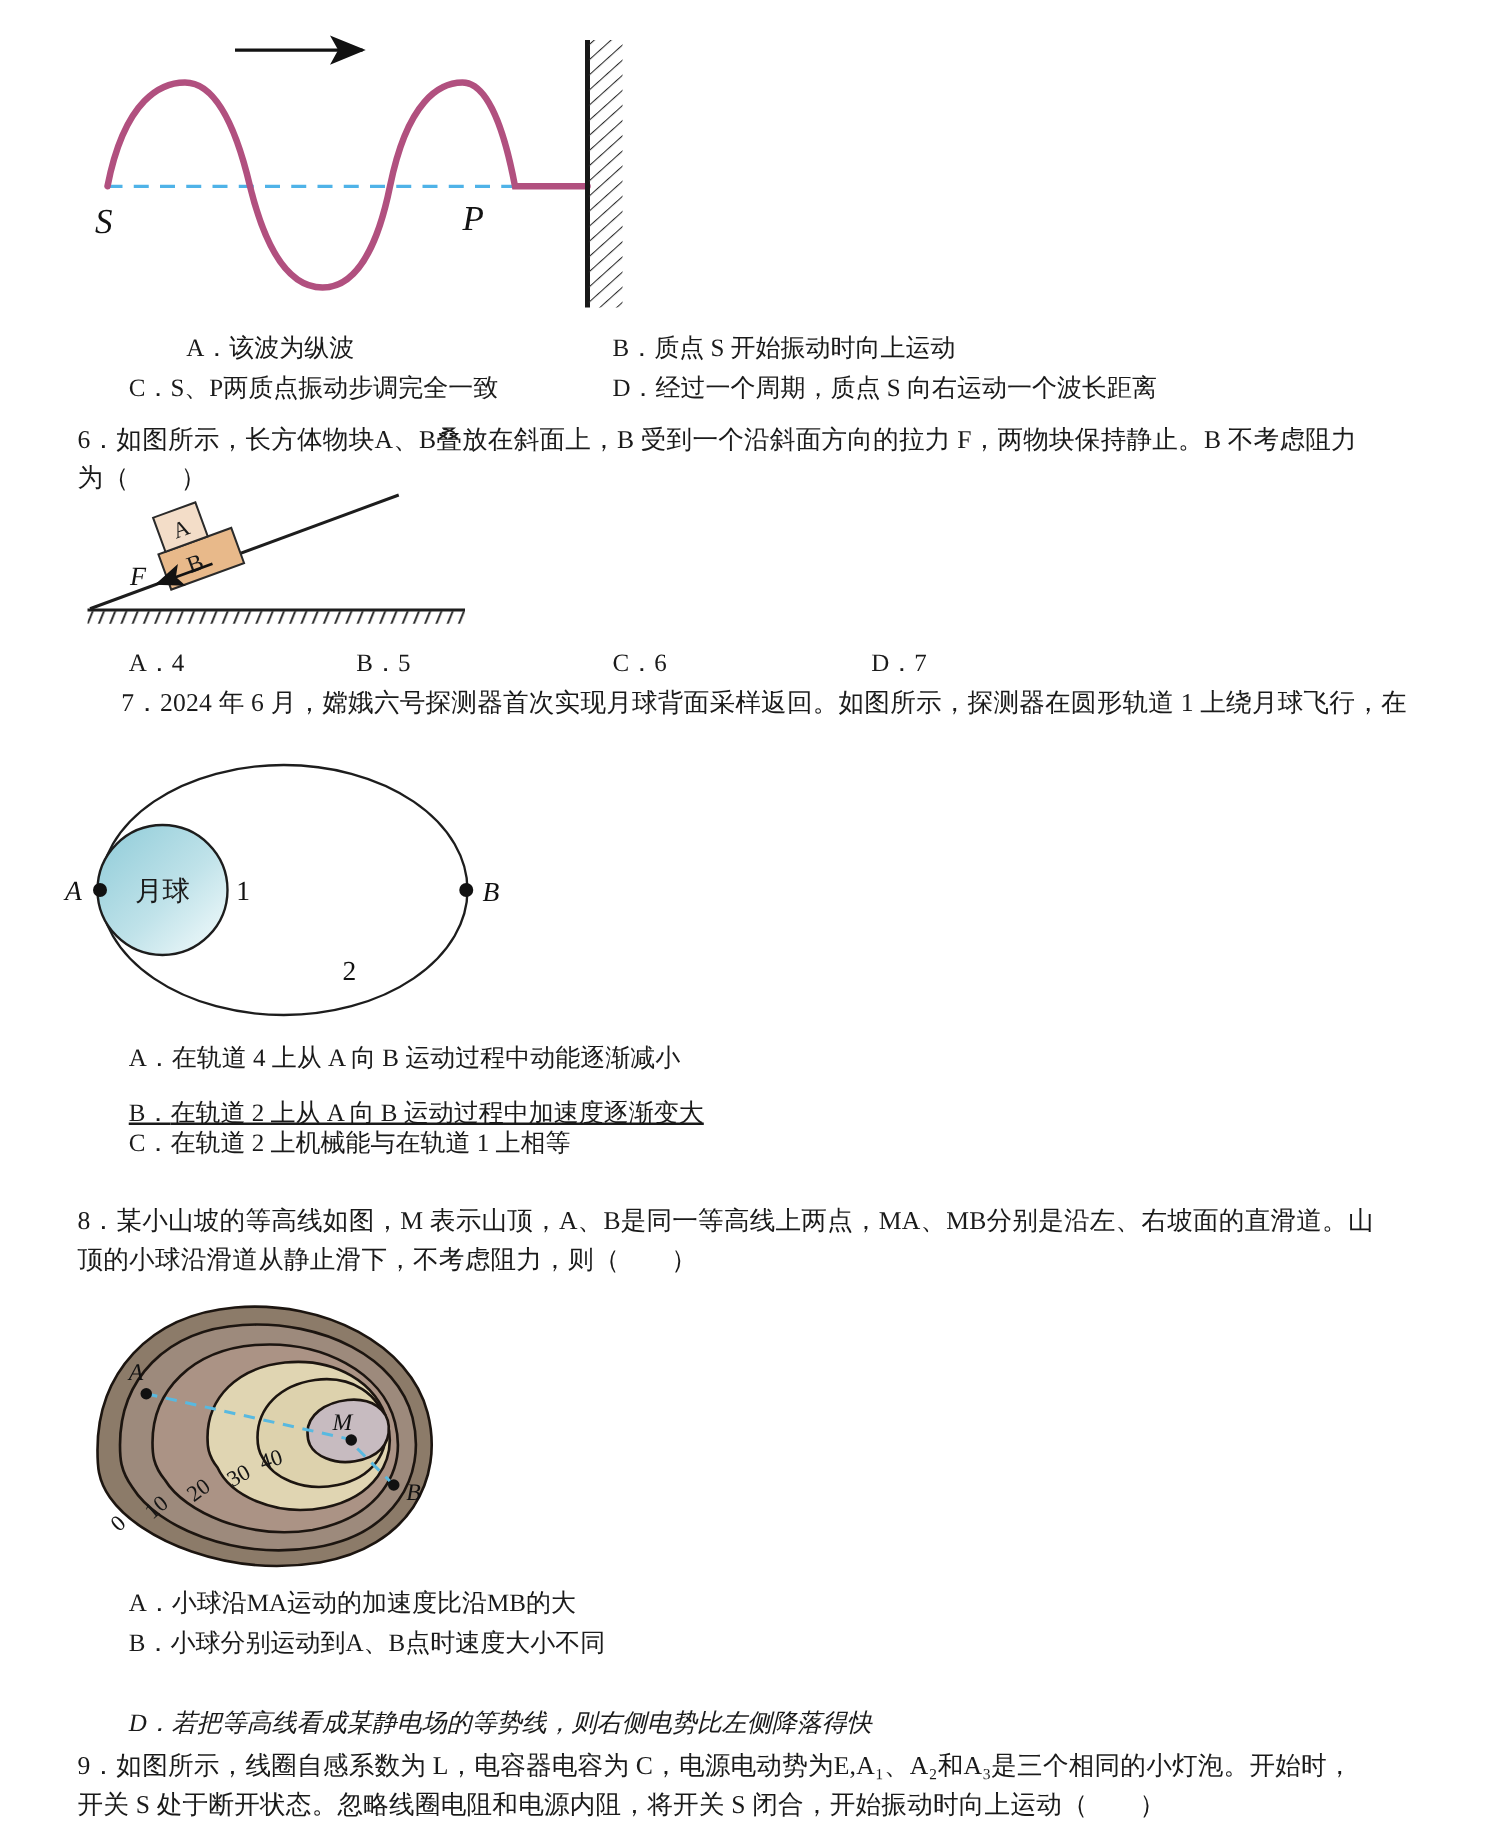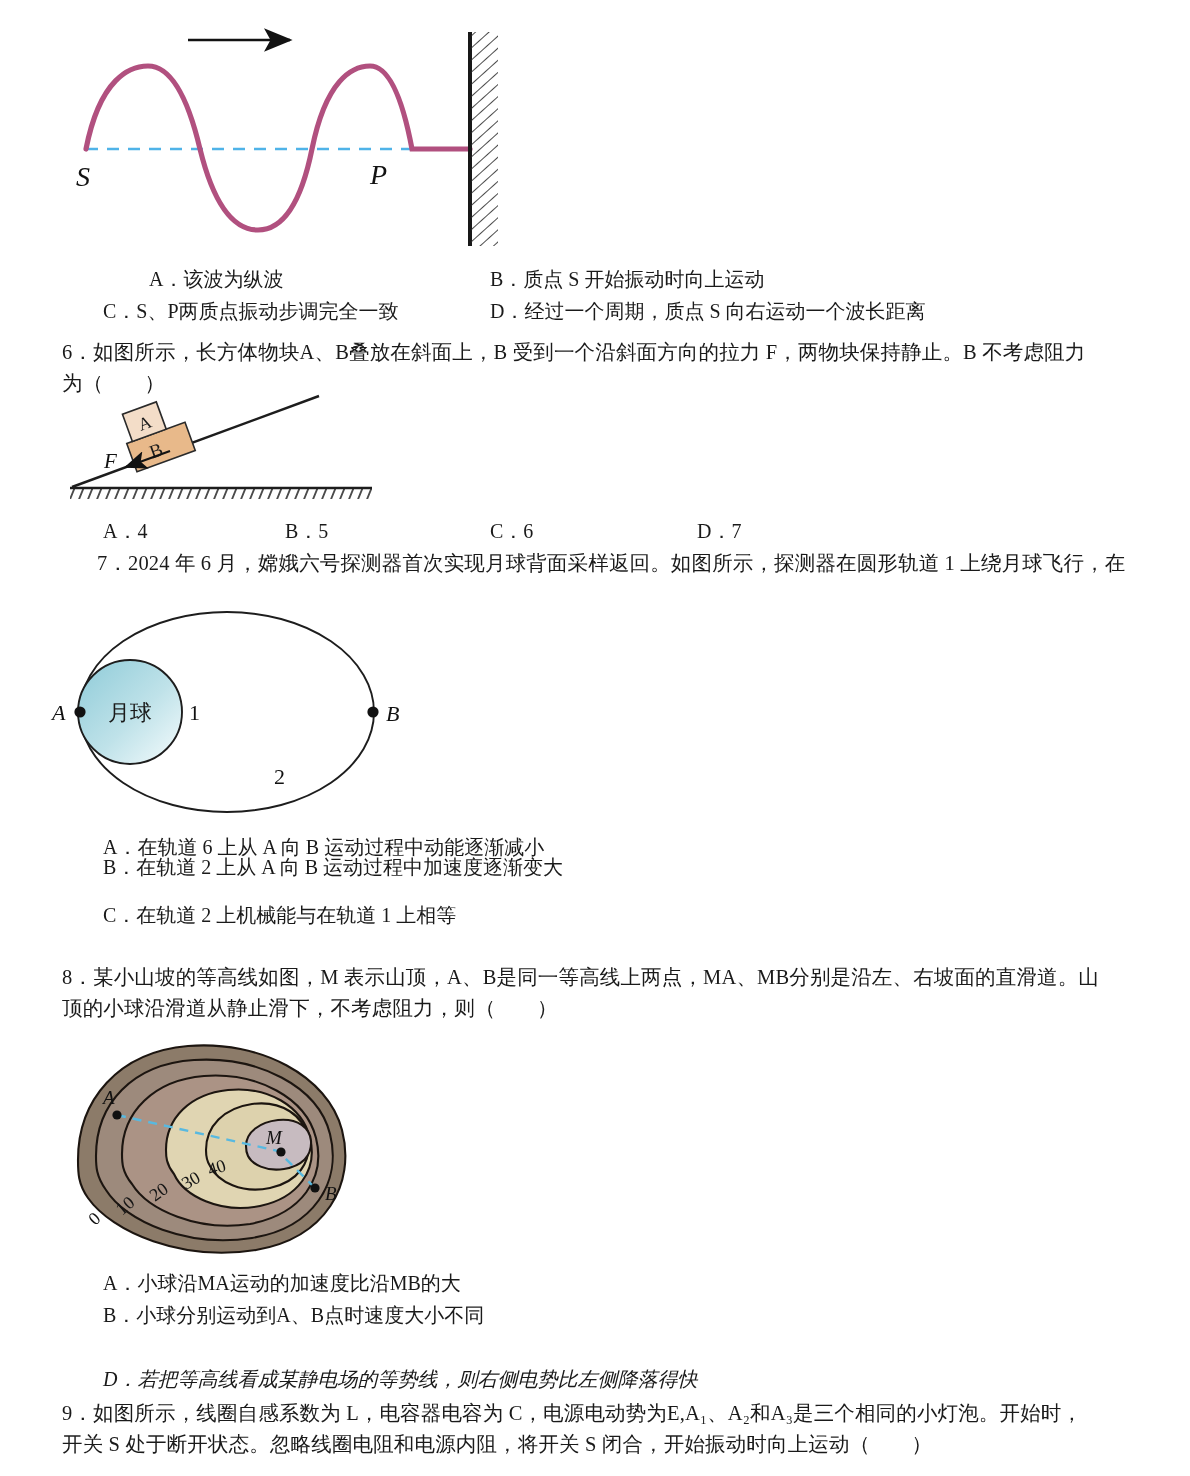--- a/index.html
+++ b/index.html
@@ -161,23 +161,23 @@
       <text x="324" y="113" font-family="'Liberation Serif',serif" font-style="italic" font-size="22" fill="#111">B</text>
 
       <text x="68" y="112" font-family="'Liberation Serif','DejaVu Serif',serif" font-size="22" fill="#1a1a1a" text-anchor="middle">月球</text>
 
       <text x="127" y="112" font-family="'Liberation Serif',serif" font-size="22" fill="#111">1</text>
       <text x="212" y="176" font-family="'Liberation Serif',serif" font-size="22" fill="#111">2</text>
     </svg>
   </div>
 
   <div class="opt" style="left:103px; top:832px;">
-    <span>A．</span><span>在轨道 6 上从 A 向 B 运动过程中动能逐渐减小</span>
-  </div>
-  <div class="opt" style="left:103px; top:852px;">
+    <span>A．</span><span>在轨道 4 上从 A 向 B 运动过程中动能逐渐减小</span>
+  </div>
+  <div class="opt" style="left:103px; top:876px;text-decoration:underline;">
     <span>B．</span><span>在轨道 2 上从 A 向 B 运动过程中加速度逐渐变大</span>
   </div>
   <div class="opt" style="left:103px; top:900px;">
     <span>C．</span><span>在轨道 2 上机械能与在轨道 1 上相等</span>
   </div>
 
   <div class="qtext" style="left:62px; top:962px; width:1065px;">
     <span>8．</span><span>某小山坡的等高线如图，M 表示山顶，A、B是同一等高线上两点，MA、MB分别是沿左、右坡面的直滑道。山</span><br>
     <span>顶的小球沿滑道从静止滑下，不考虑阻力，则（　　）</span>
   </div>

